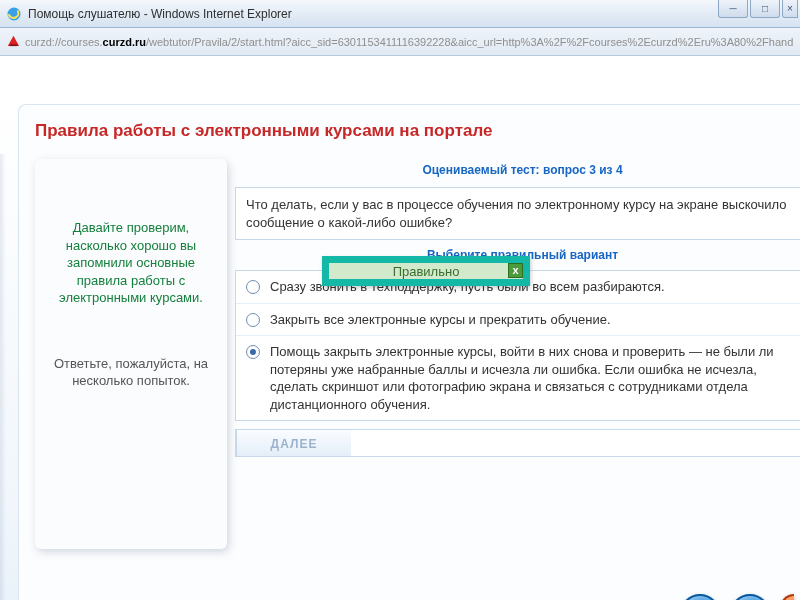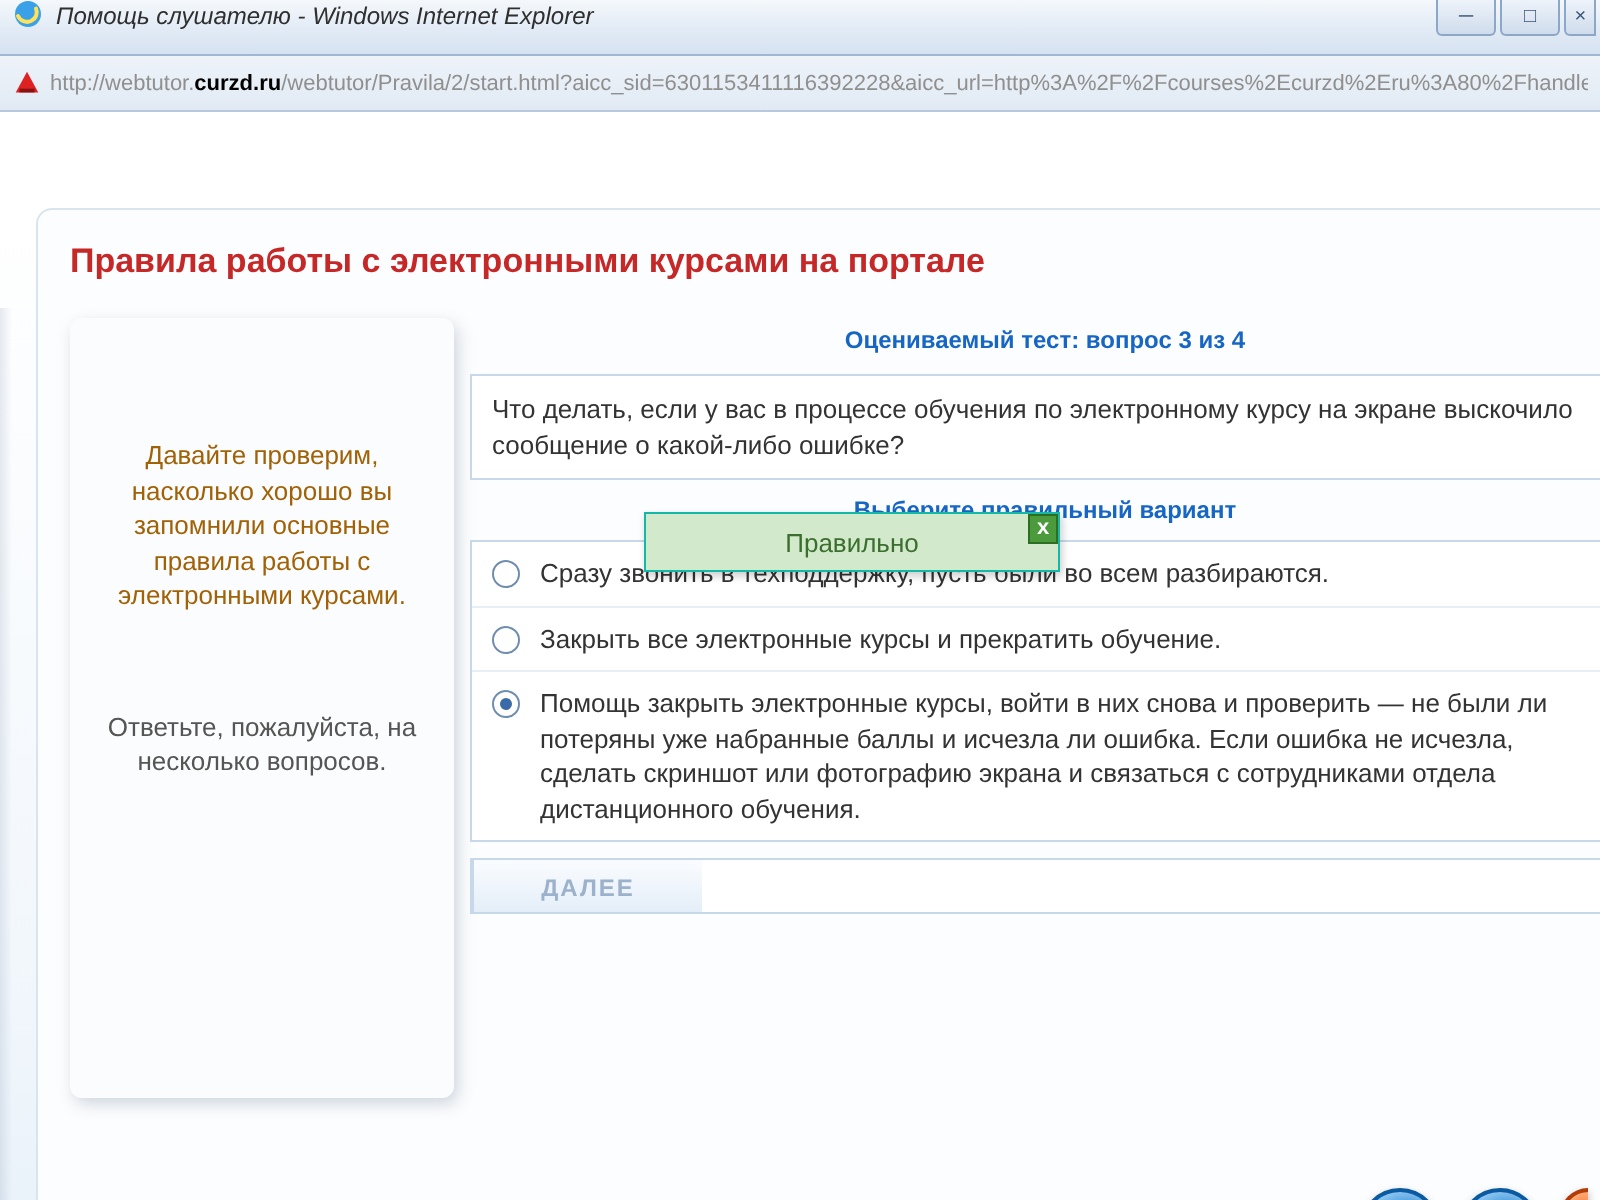--- a/index.html
+++ b/index.html
@@ -10,24 +10,23 @@
   width: 800px;
   height: 600px;
   overflow: hidden;
   position: relative;
 }
 .titlebar {
   height: 28px;
   background: linear-gradient(to bottom, #f5f8fb 0%, #e6eef7 40%, #d5e2f0 100%);
   border-bottom: 1px solid #9fb7d4;
   display: flex;
-  align-items: flex-end;
+  align-items: center;
   padding: 12px 6px;
   position: relative;
-  font-style: italic;
 }
 .titlebar .ie-icon {
   width: 16px; height: 16px; margin-right: 6px;
   display: inline-block;
 }
 .titlebar-text { font-size: 12px; color: #2f2f2f; }
 .win-controls {
   position: absolute; right: 2px; top: 0;
   display: flex; gap: 2px;
 }
@@ -78,21 +77,21 @@
 .side-panel {
   width: 192px;
   min-height: 390px;
   background: #fbfcfd;
   border-radius: 6px;
   box-shadow: 2px 3px 8px rgba(80,100,130,0.25);
   padding: 22px 14px;
   text-align: center;
   display: flex; flex-direction: column;
 }
-.side-intro { color: #a16207; font-size: 13px; line-height: 1.35; margin-top: 38px; }
+.side-intro { color: #15803d; font-size: 13px; line-height: 1.35; margin-top: 38px; }
 .side-sub { color: #555; font-size: 13px; line-height: 1.35; margin-top: 48px; }
 
 .quiz-area { flex: 1; margin-left: 8px; }
 .progress-hdr { text-align: center; color: #1766c4; font-size: 12px; font-weight: bold; padding: 4px 0 10px; }
 .question-box {
   border: 1px solid #c7d8ea;
   background: #fff;
   border-right: none;
   padding: 8px 10px;
   font-size: 13px; color: #333; line-height: 1.35;
@@ -137,21 +136,21 @@
   color: #9cb2cc;
   text-align: center; line-height: 28px;
   font-size: 12px; font-weight: bold; letter-spacing: 1px;
 }
 
 .feedback-popup {
   position: absolute;
   left: 322px; top: 256px;
   width: 208px; height: 30px;
   background: #d2eacb;
-  border: 1px solid #14b8a6;
+  border: 7px solid #14b8a6;
   box-shadow: 1px 2px 4px rgba(0,0,0,0.2);
   display: flex; align-items: center; justify-content: center;
   color: #3b6e2f; font-size: 13px;
 }
 .feedback-close {
   position: absolute; right: 0; top: 0;
   width: 15px; height: 15px;
   background: #4b9a3b;
   border: 1px solid #2d6e22;
   color: #fff; font-size: 11px; line-height: 13px;
@@ -204,32 +203,32 @@
 </div>
 
 <div class="addrbar">
   <span class="addr-icon">
     <svg viewBox="0 0 16 16">
         <path d="M2 13 L8 2 L14 13 Z" fill="#d22"></path>
         <rect x="4" y="11" width="8" height="2" fill="#8a1212"></rect>
       </svg>
   </span>
   <span class="url-text">
-    <span class="gray">http://webtutor.</span><span class="bold">curzd.ru</span><span class="gray">/webtutor/Pravila/2/start.html?aicc_sid=6301153411116392228&amp;aicc_url=http%3A%2F%2Fcourses%2Ecurzd%2Eru%3A80%2Fhandler%2Ehtml</span>
+    <span class="gray">curzd://courses.</span><span class="bold">curzd.ru</span><span class="gray">/webtutor/Pravila/2/start.html?aicc_sid=6301153411116392228&amp;aicc_url=http%3A%2F%2Fcourses%2Ecurzd%2Eru%3A80%2Fhandler%2Ehtml</span>
   </span>
 </div>
 
 <div class="content-wrap">
   <div class="shadow-right"></div>
   <div class="content-border">
     <div class="page-title">Правила работы с электронными  курсами на портале</div>
     <div class="main-row">
       <div class="side-panel">
         <div class="side-intro">Давайте проверим, насколько хорошо вы запомнили основные правила работы с электронными курсами.</div>
-        <div class="side-sub">Ответьте, пожалуйста, на несколько вопросов.</div>
+        <div class="side-sub">Ответьте, пожалуйста, на несколько попыток.</div>
       </div>
       <div class="quiz-area">
         <div class="progress-hdr">Оцениваемый тест: вопрос 3 из 4</div>
         <div class="question-box">Что делать, если у вас в процессе обучения по электронному курсу на экране выскочило сообщение о какой-либо ошибке?</div>
         <div class="choose-hdr">Выберите правильный вариант</div>
         <div class="answers">
           <div class="answer-row">
             <span class="radio"></span>
             <span>Сразу звонить в техподдержку, пусть были во всем разбираются.</span>
           </div>

